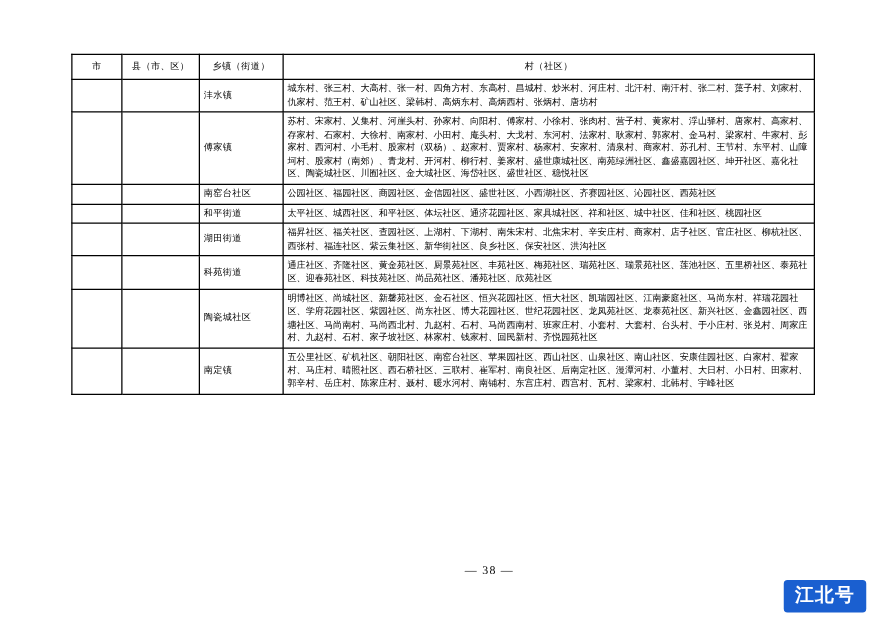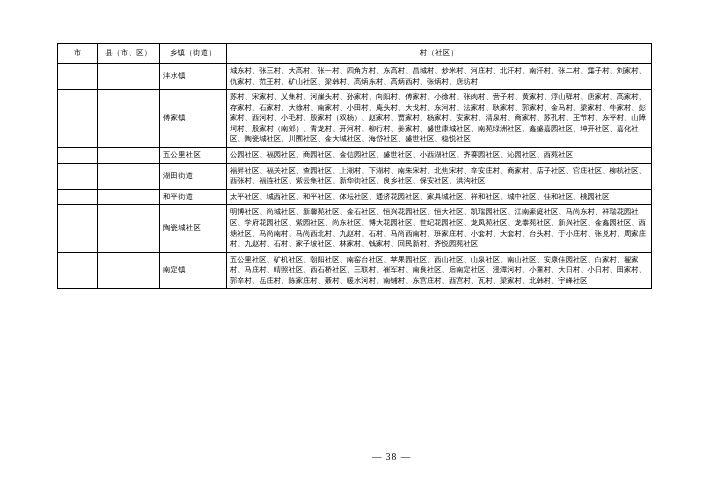--- a/index.html
+++ b/index.html
@@ -119,47 +119,54 @@
         </tr>
         <tr>
           <td class="blank"></td>
           <td class="blank"></td>
           <td class="col-town">傅家镇</td>
           <td class="col-villages">苏村、宋家村、乂集村、河崖头村、孙家村、向阳村、傅家村、小徐村、张肉村、营子村、黄家村、浮山驿村、唐家村、高家村、存家村、石家村、大徐村、南家村、小田村、庵头村、大戈村、东河村、法家村、耿家村、郭家村、金马村、梁家村、牛家村、彭家村、西河村、小毛村、股家村（双杨）、赵家村、贾家村、杨家村、安家村、清泉村、商家村、苏孔村、王节村、东平村、山障坷村、股家村（南郊）、青龙村、开河村、柳行村、姜家村、盛世康城社区、南苑绿洲社区、鑫盛嘉园社区、坤开社区、嘉化社区、陶瓷城社区、川囿社区、金大城社区、海岱社区、盛世社区、稳悦社区</td>
         </tr>
         <tr>
           <td class="blank"></td>
           <td class="blank"></td>
-          <td class="col-town">五公里社区</td>
+          <td class="col-town">南窑台社区</td>
           <td class="col-villages">公园社区、福园社区、商园社区、金信园社区、盛世社区、小西湖社区、齐赛园社区、沁园社区、西苑社区</td>
+        </tr>
+        <tr>
+          <td class="blank"></td>
+          <td class="blank"></td>
+          <td class="col-town">和平街道</td>
+          <td class="col-villages">太平社区、城西社区、和平社区、体坛社区、通济花园社区、家具城社区、祥和社区、城中社区、佳和社区、桃园社区</td>
         </tr>
         <tr>
           <td class="blank"></td>
           <td class="blank"></td>
           <td class="col-town">湖田街道</td>
           <td class="col-villages">福昇社区、福关社区、查园社区、上湖村、下湖村、南朱宋村、北焦宋村、辛安庄村、商家村、店子社区、官庄社区、柳杭社区、西张村、福连社区、紫云集社区、新华街社区、良乡社区、保安社区、洪沟社区</td>
         </tr>
         <tr>
           <td class="blank"></td>
           <td class="blank"></td>
-          <td class="col-town">和平街道</td>
-          <td class="col-villages">太平社区、城西社区、和平社区、体坛社区、通济花园社区、家具城社区、祥和社区、城中社区、佳和社区、桃园社区</td>
+          <td class="col-town">科苑街道</td>
+          <td class="col-villages">通庄社区、齐隆社区、黄金苑社区、厨景苑社区、丰苑社区、梅苑社区、瑞苑社区、瑞景苑社区、莲池社区、五里桥社区、泰苑社区、迎春苑社区、科技苑社区、尚品苑社区、潘苑社区、欣苑社区</td>
         </tr>
         <tr>
           <td class="blank"></td>
           <td class="blank"></td>
           <td class="col-town">陶瓷城社区</td>
           <td class="col-villages">明博社区、尚城社区、新馨苑社区、金石社区、恒兴花园社区、恒大社区、凯瑞园社区、江南豪庭社区、马尚东村、祥瑞花园社区、学府花园社区、紫园社区、尚东社区、博大花园社区、世纪花园社区、龙凤苑社区、龙泰苑社区、新兴社区、金鑫园社区、西塘社区、马尚南村、马尚西北村、九赵村、石村、马尚西南村、班家庄村、小套村、大套村、台头村、于小庄村、张兑村、周家庄村、九赵村、石村、家子坡社区、林家村、钱家村、回民新村、齐悦园苑社区</td>
         </tr>
         <tr>
           <td class="blank"></td>
           <td class="blank"></td>
           <td class="col-town">南定镇</td>
           <td class="col-villages">五公里社区、矿机社区、朝阳社区、南窑台社区、苹果园社区、西山社区、山泉社区、南山社区、安康佳园社区、白家村、翟家村、马庄村、晴照社区、西石桥社区、三联村、崔军村、南良社区、后南定社区、漫潭河村、小董村、大日村、小日村、田家村、郭辛村、岳庄村、陈家庄村、聂村、暖水河村、南铺村、东宫庄村、西宫村、瓦村、梁家村、北韩村、宇峰社区</td>
         </tr>
       </tbody>
     </table>
   </div>
 
   <div class="footer">— 38 —</div>
 
+  <div class="watermark">江北号</div>
 
 </div>
 
 </body></html>

